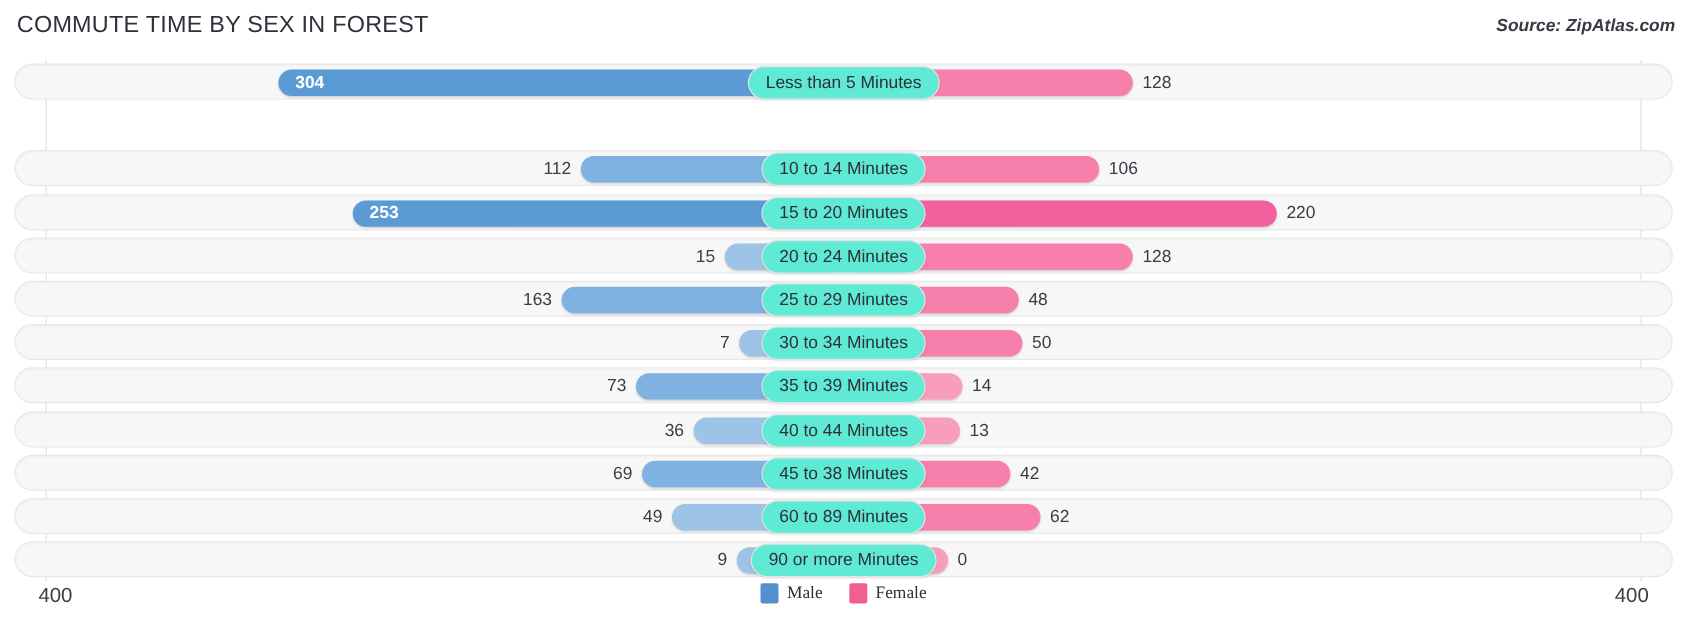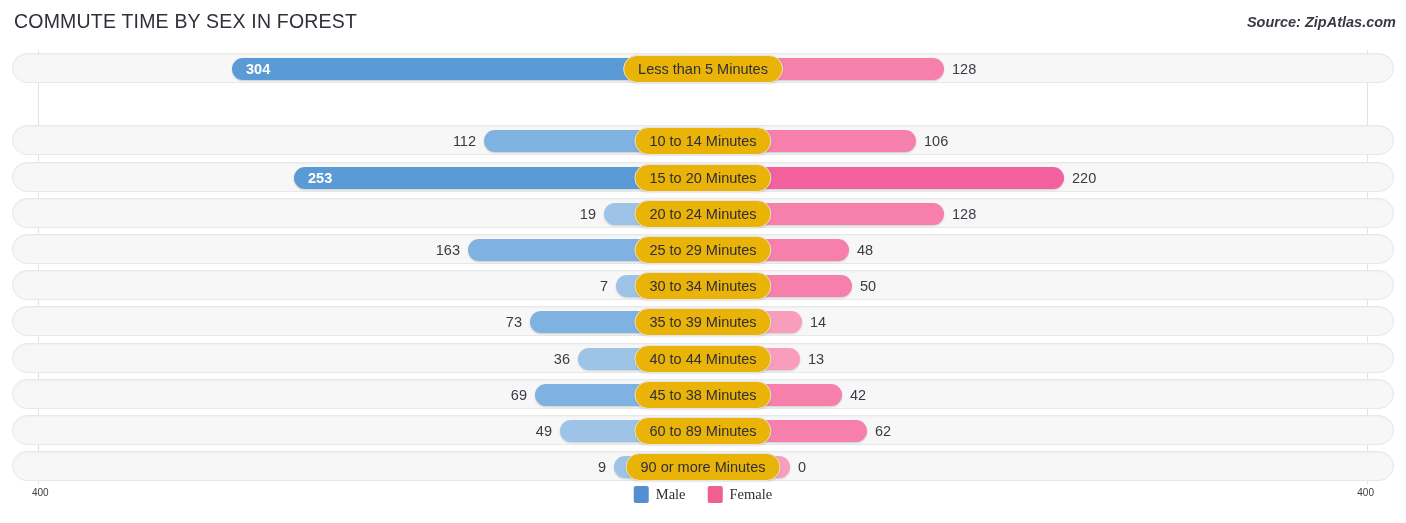--- a/index.html
+++ b/index.html
@@ -69,34 +69,34 @@
   .val.female-out { text-align: left; }
   .val.inside {
     color: #ffffff; font-weight: bold;
   }
 
   .cat-pill {
     position: absolute; top: 1px; left: 50%;
     transform: translateX(-50%);
     height: 28px; line-height: 27px;
     padding: 0 14px;
-    background: #eab308;
+    background: #5eead4;
     border: 1px solid #e4e4e4;
     border-radius: 14px;
     font-size: 14.5px; color: #2f2f39;
     white-space: nowrap;
     box-shadow: 0 1px 2px rgba(0,0,0,.10);
     z-index: 5;
   }
 
   
   .footer { position: absolute; left: 12px; top: 484px; width: 1382px; height: 34px; }
   .tick {
     position: absolute; top: 3px;
-    font-size: 10px; color: #3b3b45;
+    font-size: 17px; color: #3b3b45;
   }
   .tick.left  { left: 20px; }
   .tick.right { right: 20px; }
   .legend {
     position: absolute; left: 50%; top: 2px;
     transform: translateX(-50%);
     display: flex; align-items: center; gap: 22px; font-family: Liberation Serif, serif;
   }
   .legend-item { display: flex; align-items: center; gap: 7px; }
   .legend-swatch { width: 15px; height: 17px; border-radius: 2px; }
@@ -146,21 +146,21 @@
           <div class="bar female" style="width: 360px;">
             <div class="bar-inner" style="background: rgb(242, 96, 158);"></div>
           </div>
           <div class="val female-out" style="left: 1059px;">220</div>
           <div class="cat-pill">15 to 20 Minutes</div>
         </div>
         <div class="row" style="top: 147.8px;">
           <div class="bar male" style="width: 98px;">
             <div class="bar-inner" style="background: rgb(157, 195, 230);"></div>
           </div>
-          <div class="val male-out" style="right: 797px;">19</div>
+          <div class="val male-out" style="right: 797px;">15</div>
           <div class="bar female" style="width: 240px;">
             <div class="bar-inner" style="background: rgb(247, 127, 171);"></div>
           </div>
           <div class="val female-out" style="left: 939px;">128</div>
           <div class="cat-pill">20 to 24 Minutes</div>
         </div>
         <div class="row" style="top: 184px;">
           <div class="bar male" style="width: 234px;">
             <div class="bar-inner" style="background: rgb(127, 178, 224);"></div>
           </div>

